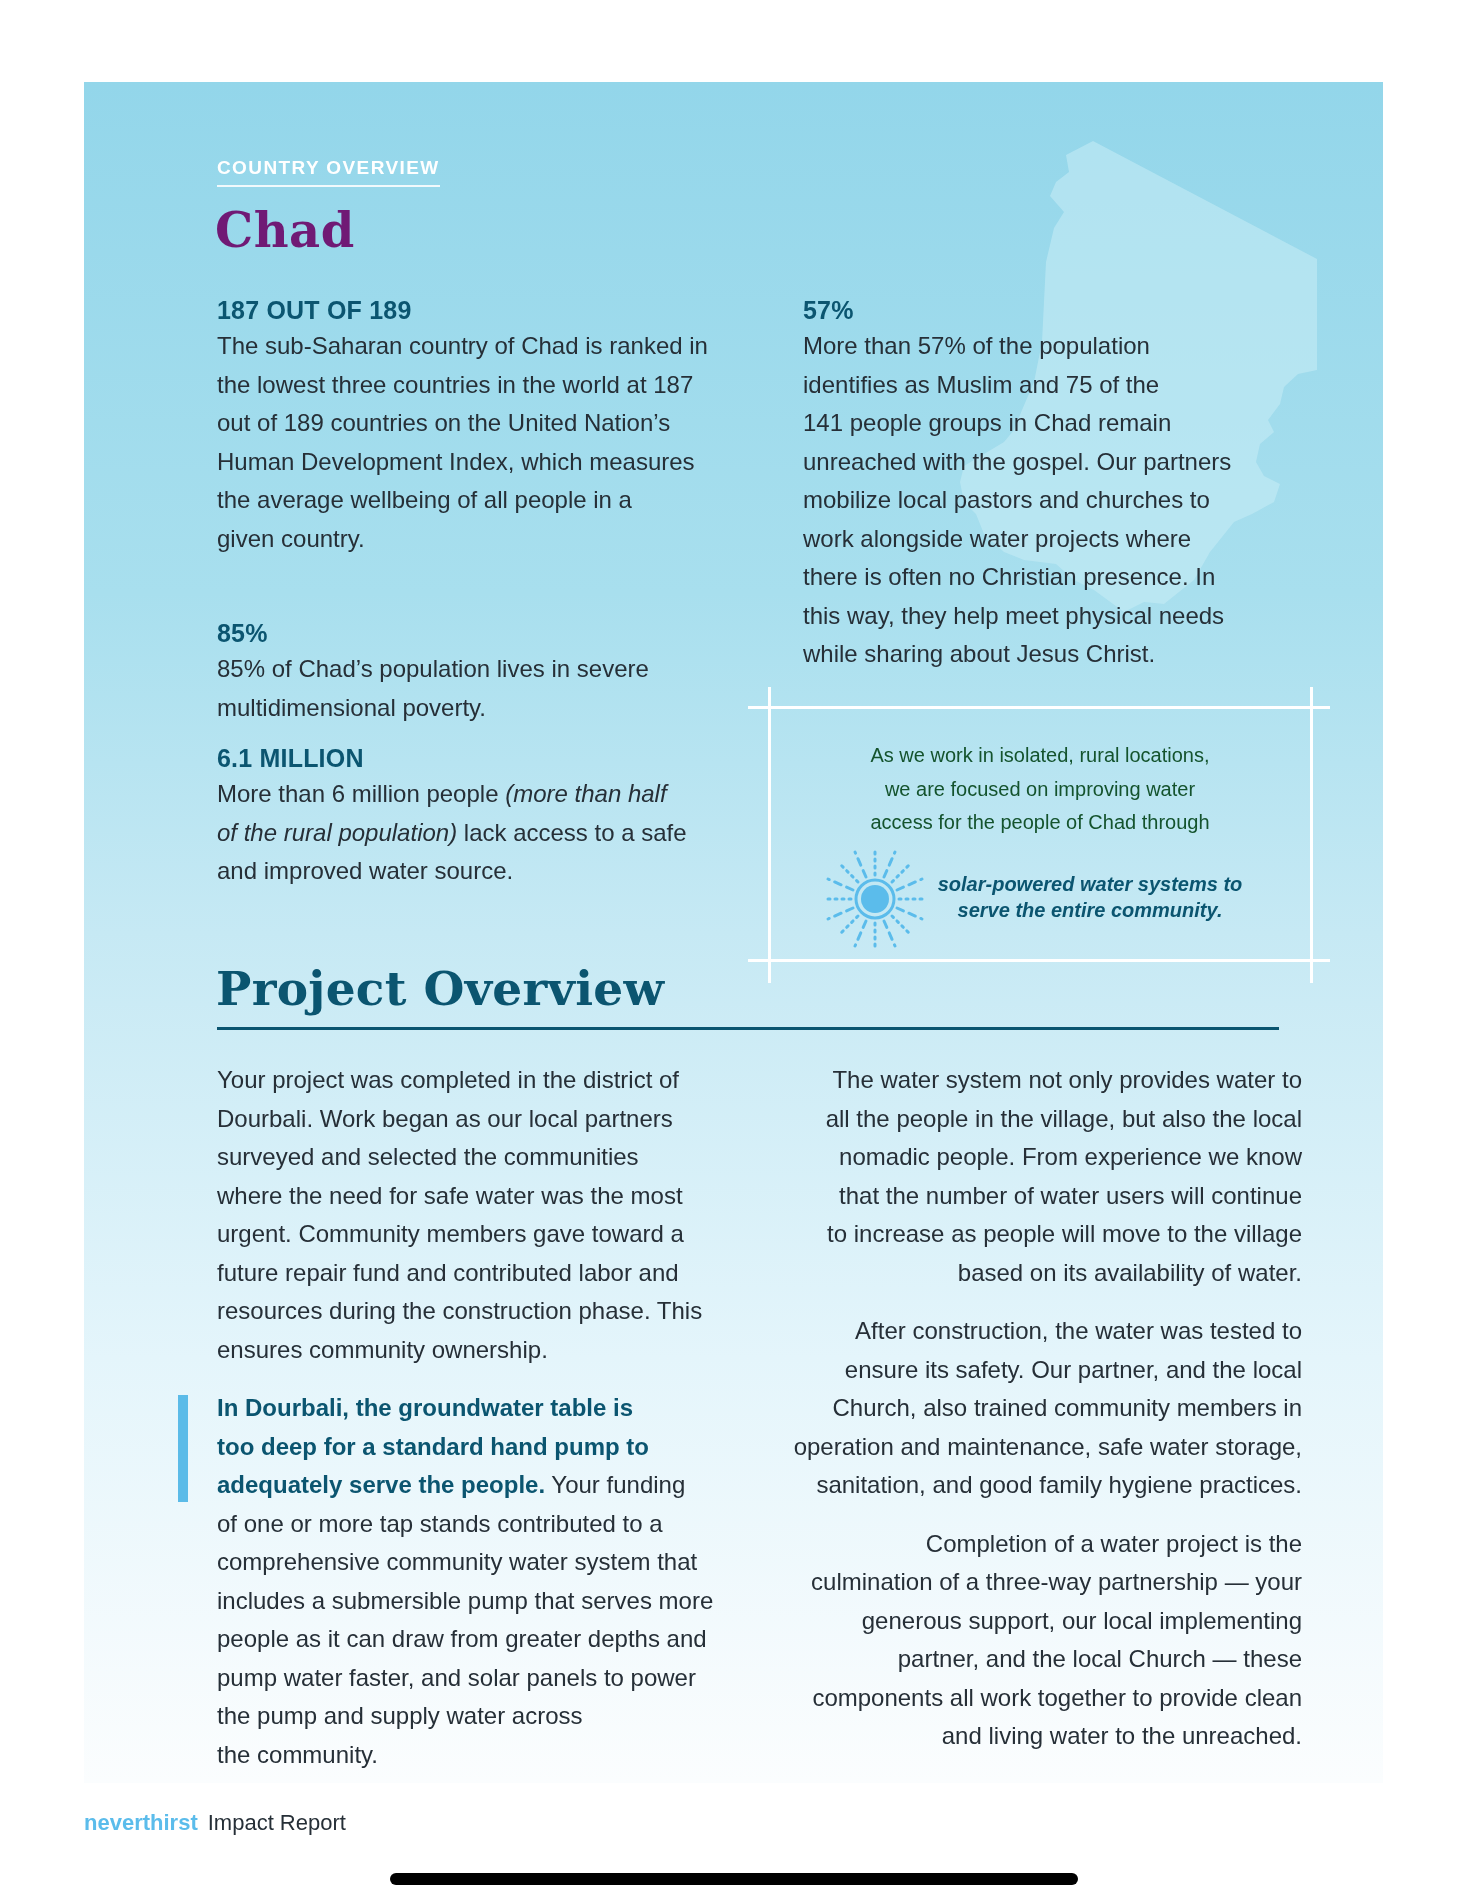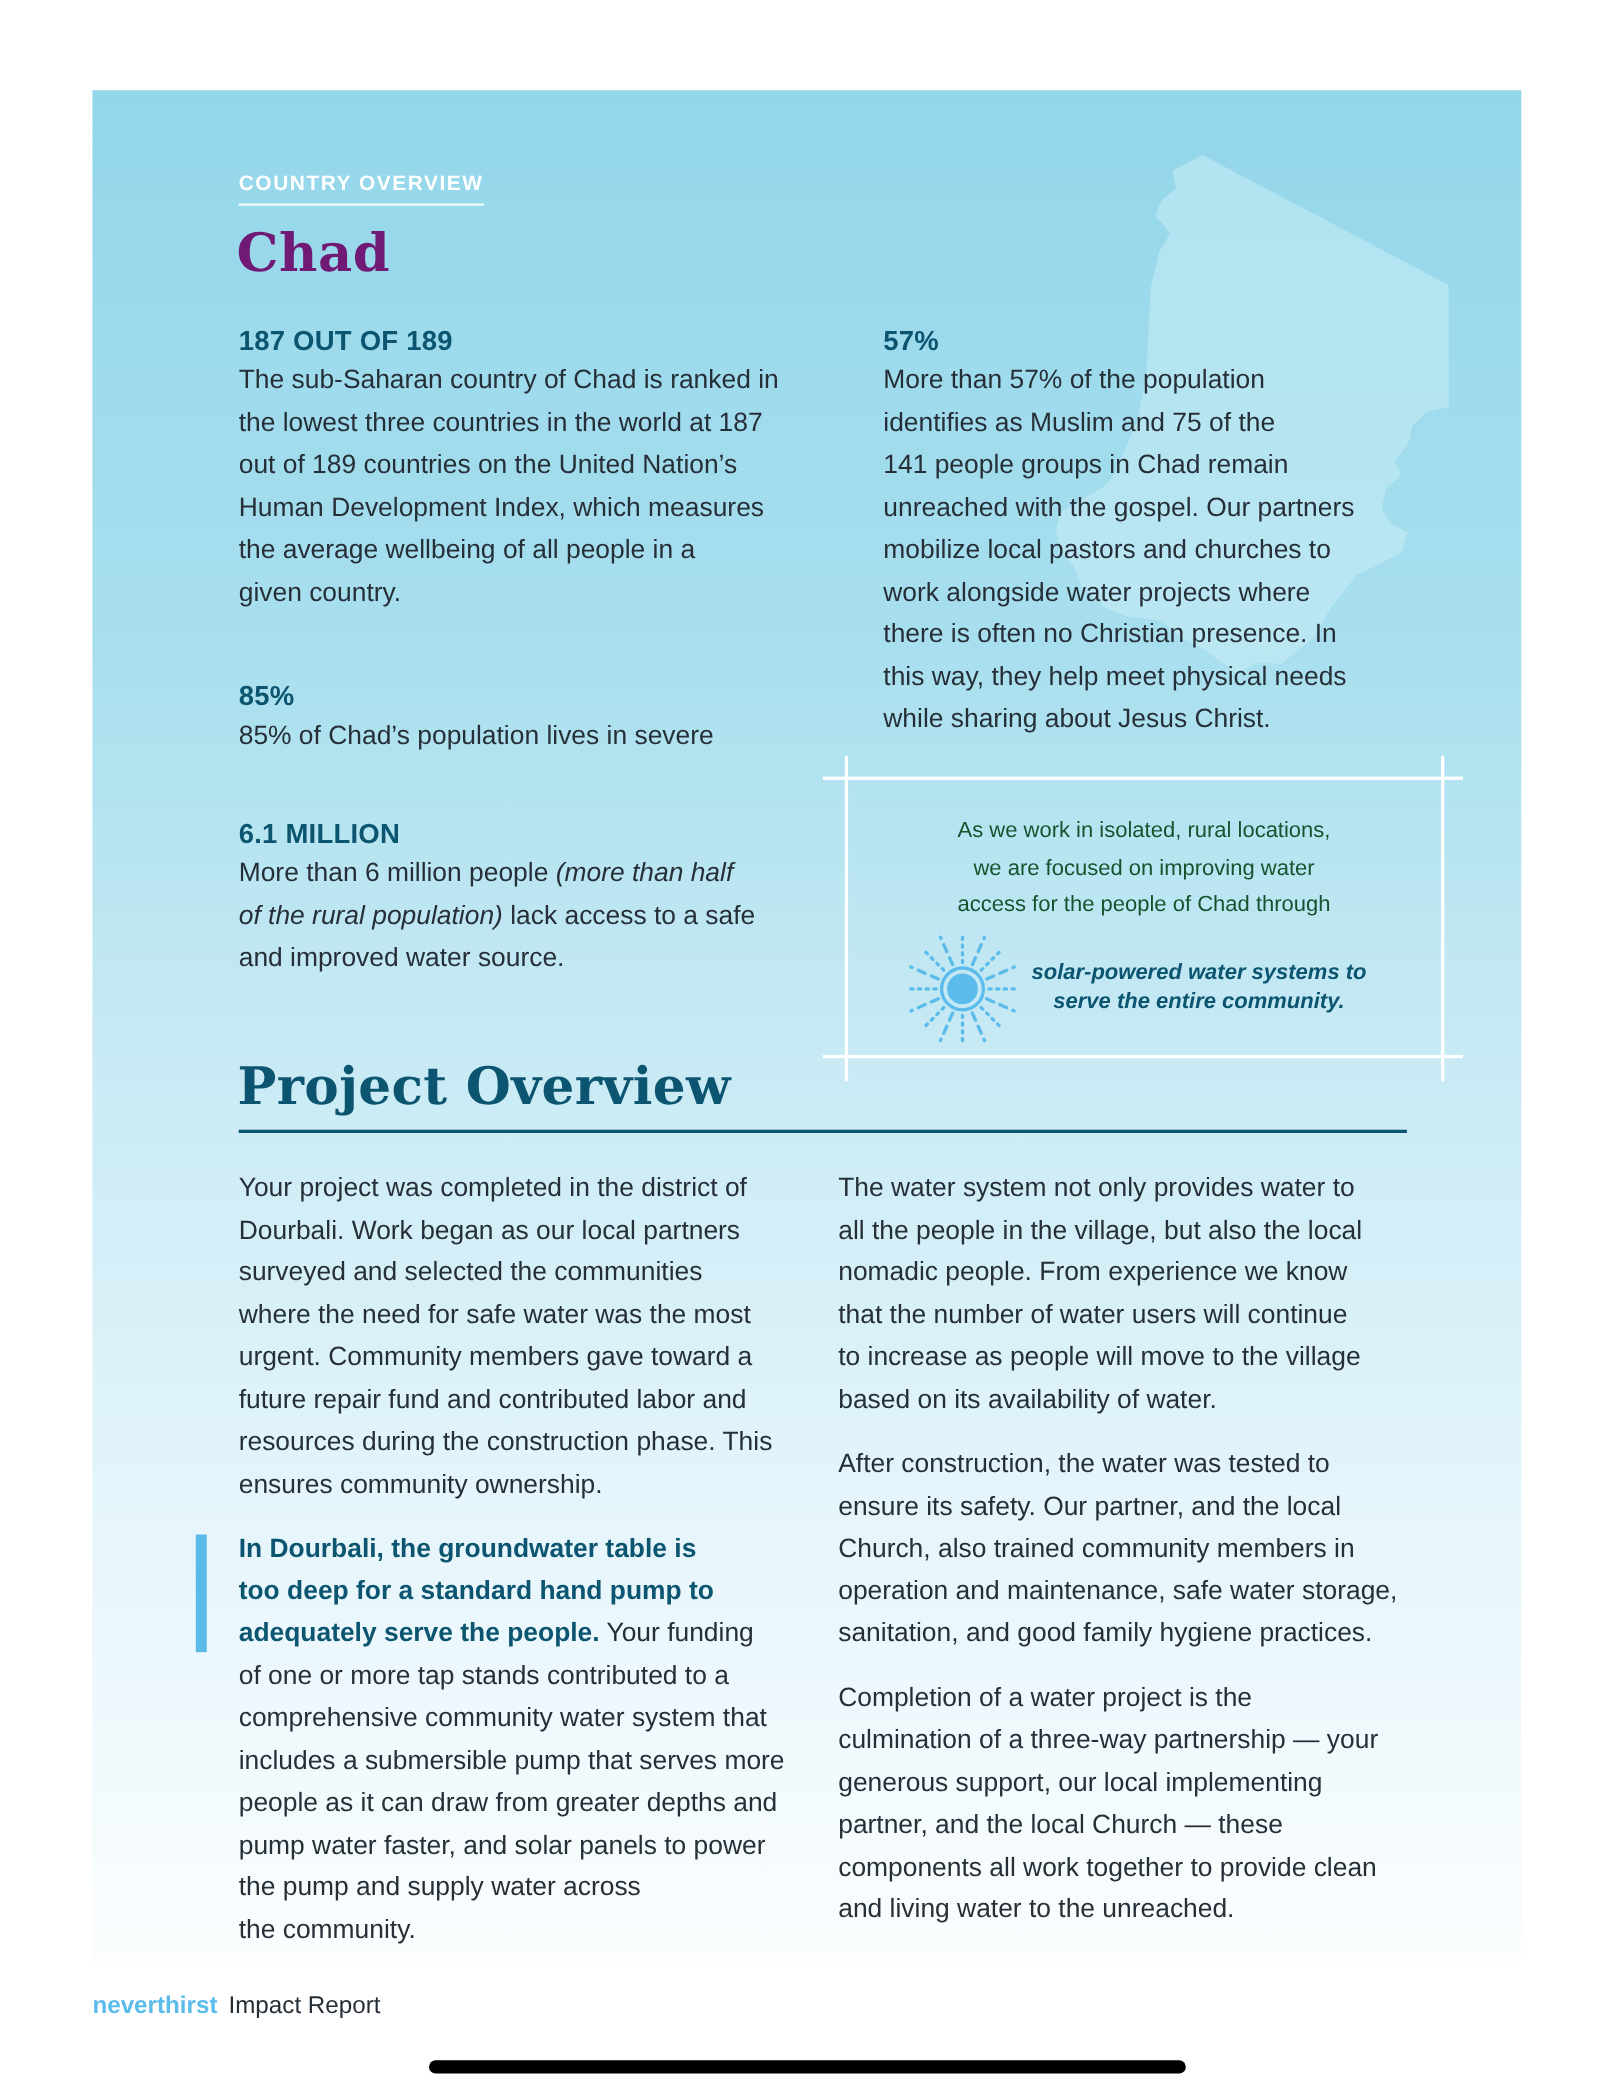--- a/index.html
+++ b/index.html
@@ -19,21 +19,21 @@
   .col-l { left:217px; width:510px; }
   .col-r { left:803px; width:500px; }
   .callout-text { left:790px; width:500px; top:739px; text-align:center; font-size:20px; line-height:33.5px; color:#14532d; }
   .solar-text { left:925px; width:330px; top:871px; text-align:center; font-size:20px; line-height:26px;
                 font-style:italic; font-weight:bold; color:#0B5570; }
   .crop { position:absolute; background:#ffffff; }
   .proj-heading { left:216px; top:958px; font-family:"DejaVu Serif","Liberation Serif",serif; font-weight:bold;
                   font-size:47px; color:#0B5570; line-height:62px; letter-spacing:0.3px; }
   .rule { left:217px; top:1027px; width:1062px; height:3px; background:#0B5570; }
   .pcol-l { left:217px; width:520px; }
-  .pcol-r { left:762px; width:540px; }
+  .pcol-r { left:762px; width:540px;text-align:right; }
   .pull { color:#0B5570; font-weight:bold; }
   .accent-bar { left:178px; top:1395px; width:10px; height:107px; background:#5BBBE8; }
   .footer { position:absolute; left:84px; top:1808px; font-size:22px; line-height:30px; }
   .brand { color:#5BBCEB; font-weight:bold; margin-right:10px; }
   .footer-label { color:#262F37; }
   .home-bar { position:absolute; left:390px; top:1873px; width:688px; height:12px; background:#000; border-radius:6px; }
   p { margin:0; }
 </style>
 </head>
 <body>
@@ -57,20 +57,21 @@
     <p>Human Development Index, which measures</p>
     <p>the average wellbeing of all people in a</p>
     <p>given country.</p>
   </div>
 </div>
 
 <div class="abs col-l" style="top:592px;margin-top:24px;">
   <div class="stat-title">85%</div>
   <div class="body-text">
     <p>85% of Chad’s population lives in severe</p>
+    <p>multidimensional poverty.</p>
   </div>
 </div>
 
 <div class="abs col-l" style="top:741px;">
   <div class="stat-title">6.1 MILLION</div>
   <div class="body-text">
     <p><span>More than 6 million people </span><em>(more than half</em></p>
     <p><em>of the rural population)</em><span> lack access to a safe</span></p>
     <p>and improved water source.</p>
   </div>

